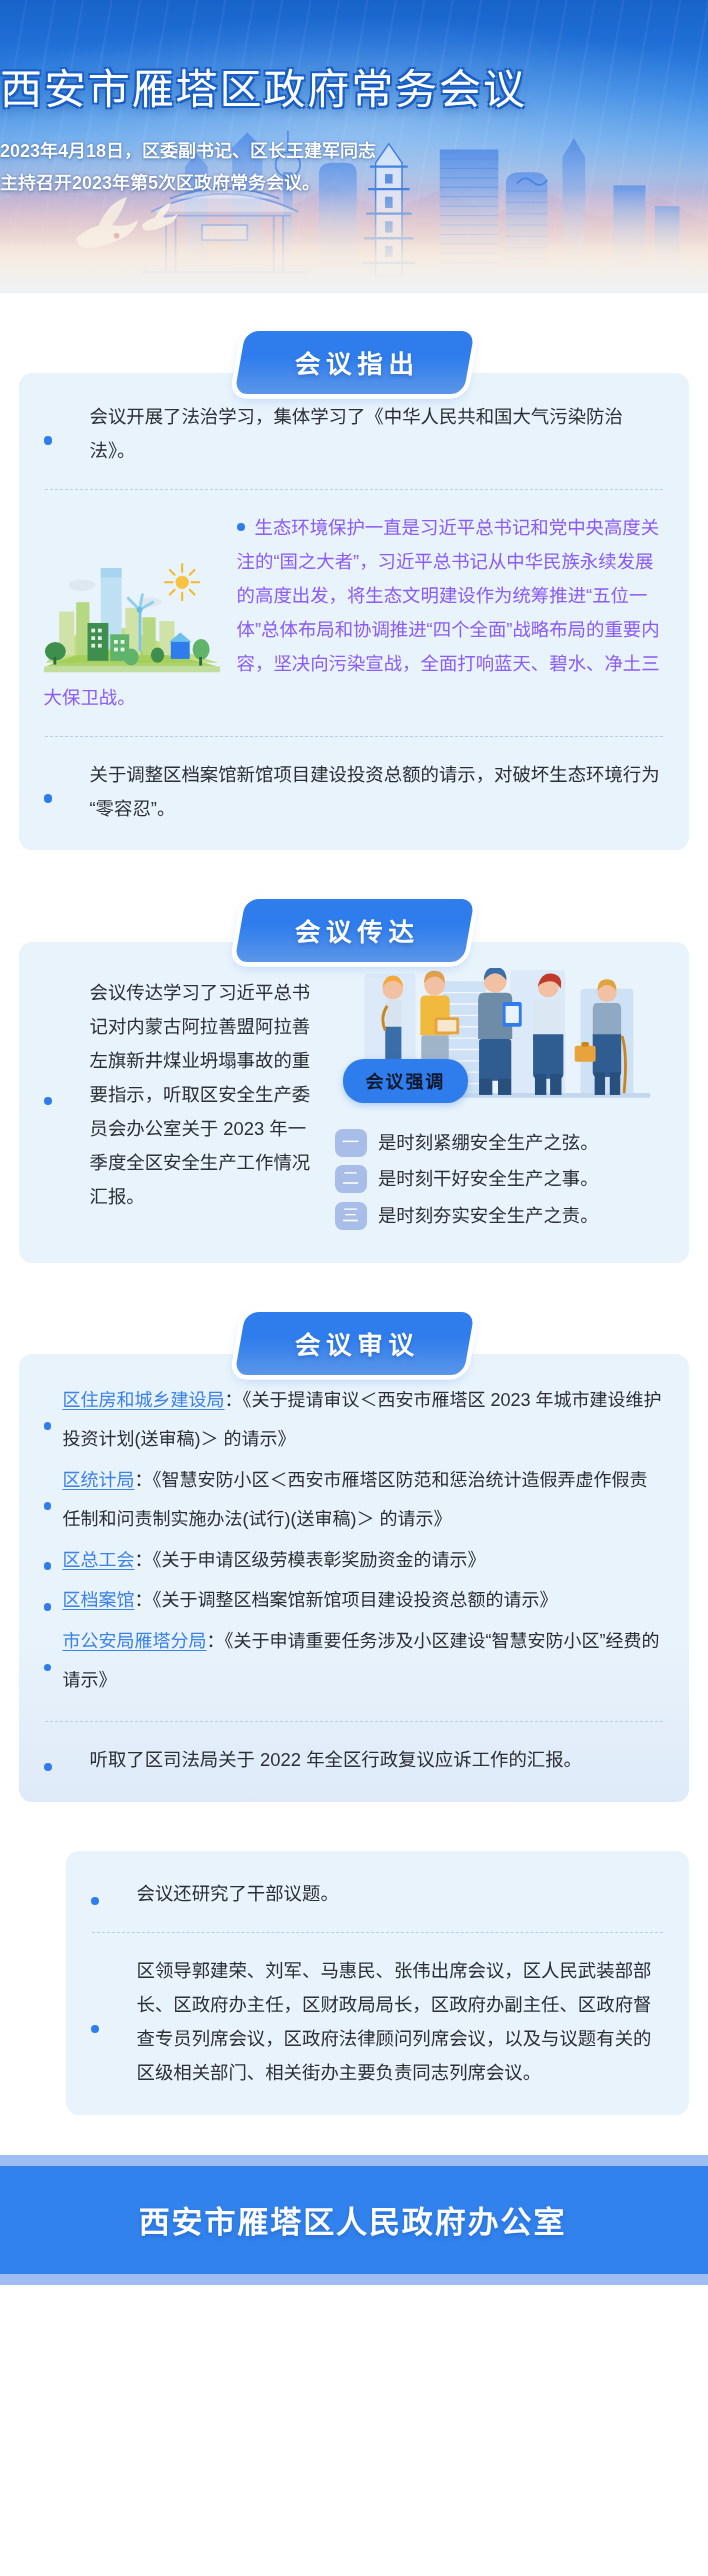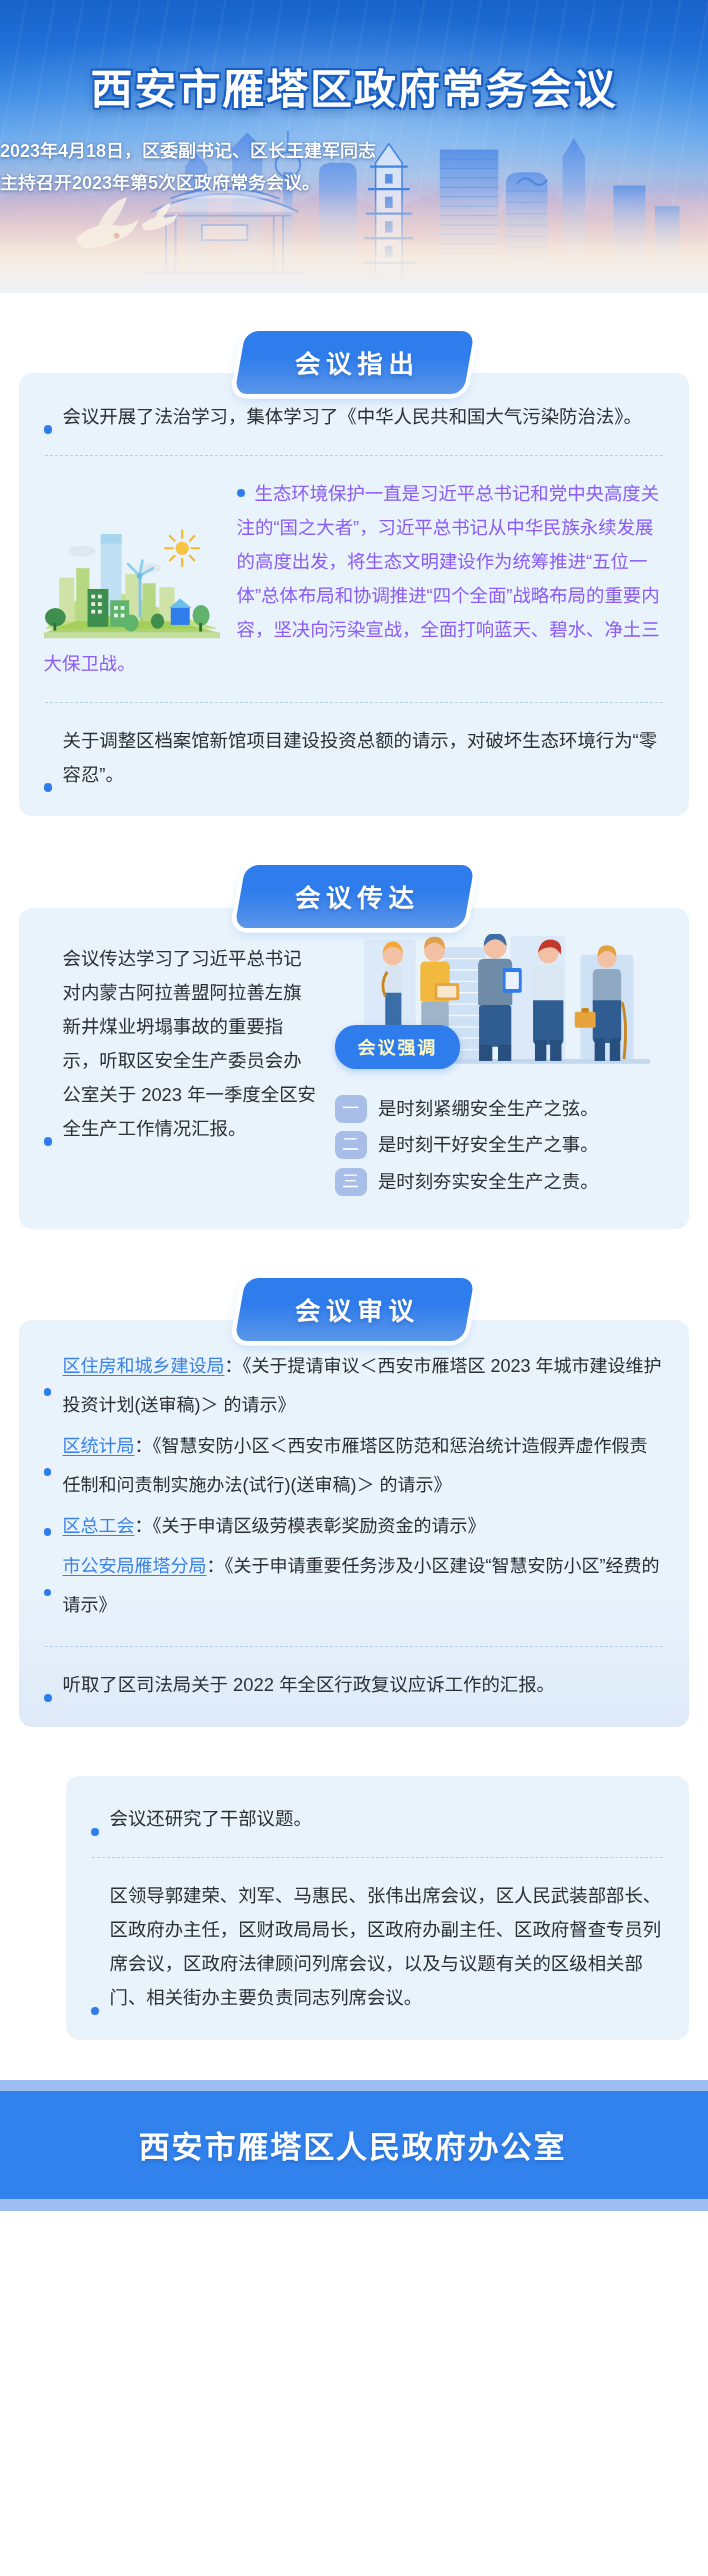--- a/index.html
+++ b/index.html
@@ -83,24 +83,24 @@
        rgba(243,230,216,0) 0%,
        rgba(245,233,220,0.55) 38%,
        rgba(247,239,230,0.88) 66%,
        rgba(238,241,246,1) 100%);
     pointer-events: none;
   }
 
   .hero-title {
     position: relative;
     z-index: 5;
-    text-align: center;
+    text-align: left;
     padding-top: 55px;
     font-size: 42px;
-    font-weight: 700;
+    font-weight: 400;
     letter-spacing: 1.9px;
     color: #ffffff;
     text-shadow:
        0 0 1.9px #1a5fc4,
        1.9px 1.9px 0 #1a5fc4,
       -1.9px 1.9px 0 #1a5fc4,
        1.9px -1.9px 0 #1a5fc4,
       -1.9px -1.9px 0 #1a5fc4,
        0 3.8px 9.4px rgba(10,50,110,0.45);
   }
@@ -167,24 +167,25 @@
   .card.plain { margin-top: 0; margin-left: 47px; }
   .card.fade-bottom {
     background: linear-gradient(180deg, #e9f3fb 0%, #e9f3fb 62%, #dfeaf9 100%);
   }
   .gap-md { height: 38px; }
   .gap-lg { height: 49px; }
 
   
   .bullet {
     display: flex;
-    align-items: flex-end;
+    align-items: center;
     font-size: 18.4px;
     line-height: 34px;
     color: #2b2f36;
+    gap: 27px;
   }
   .bullet .dot {
     flex: 0 0 auto;
     width: 8.5px; height: 8.5px;
     border-radius: 50%;
     background: #2f7ded;
     margin: 13.2px 10.4px 0 0;
   }
   .bullet .txt { flex: 1 1 auto; }
 
@@ -235,28 +236,28 @@
     min-height: 236px;
   }
   .people-illus {
     width: 100%;
     height: 144px;
     display: block;
   }
   .emph-chip {
     display: inline-block;
     background: #2f7ded;
-    color: #fef9c3;
+    color: #0f172a;
     font-size: 18px;
     font-weight: 700;
     letter-spacing: 1.9px;
     padding: 8.5px 23px 9.4px 23px;
     border-radius: 21px;
     position: absolute;
-    left: 0;
+    left: 8px;
     top: 91px;
     z-index: 3;
     box-shadow: 0 2.8px 7.6px rgba(47,125,237,0.3);
   }
   .emph-list {
     margin-top: 17px;
     position: relative;
     z-index: 2;
   }
   .emph-item {
@@ -654,20 +655,24 @@
           <div class="rev-item">
             <div class="dot"></div>
             <div class="body"><span class="org">区统计局</span><span>：《智慧安防小区＜西安市雁塔区防范和惩治统计造假弄虚作假责任制和问责制实施办法(试行)(送审稿)＞ 的请示》</span></div>
           </div>
 
           <div class="rev-item">
             <div class="dot"></div>
             <div class="body"><span class="org">区总工会</span><span>：《关于申请区级劳模表彰奖励资金的请示》</span></div>
           </div>
 
+          <div class="rev-item">
+            <div class="dot"></div>
+            <div class="body"><span class="org">区档案馆</span><span>：《关于调整区档案馆新馆项目建设投资总额的请示》</span></div>
+          </div>
 
           <div class="rev-item">
             <div class="dot"></div>
             <div class="body"><span class="org">市公安局雁塔分局</span><span>：《关于申请重要任务涉及小区建设“智慧安防小区”经费的请示》</span></div>
           </div>
 
         </div>
 
         <div class="divider"></div>
 

